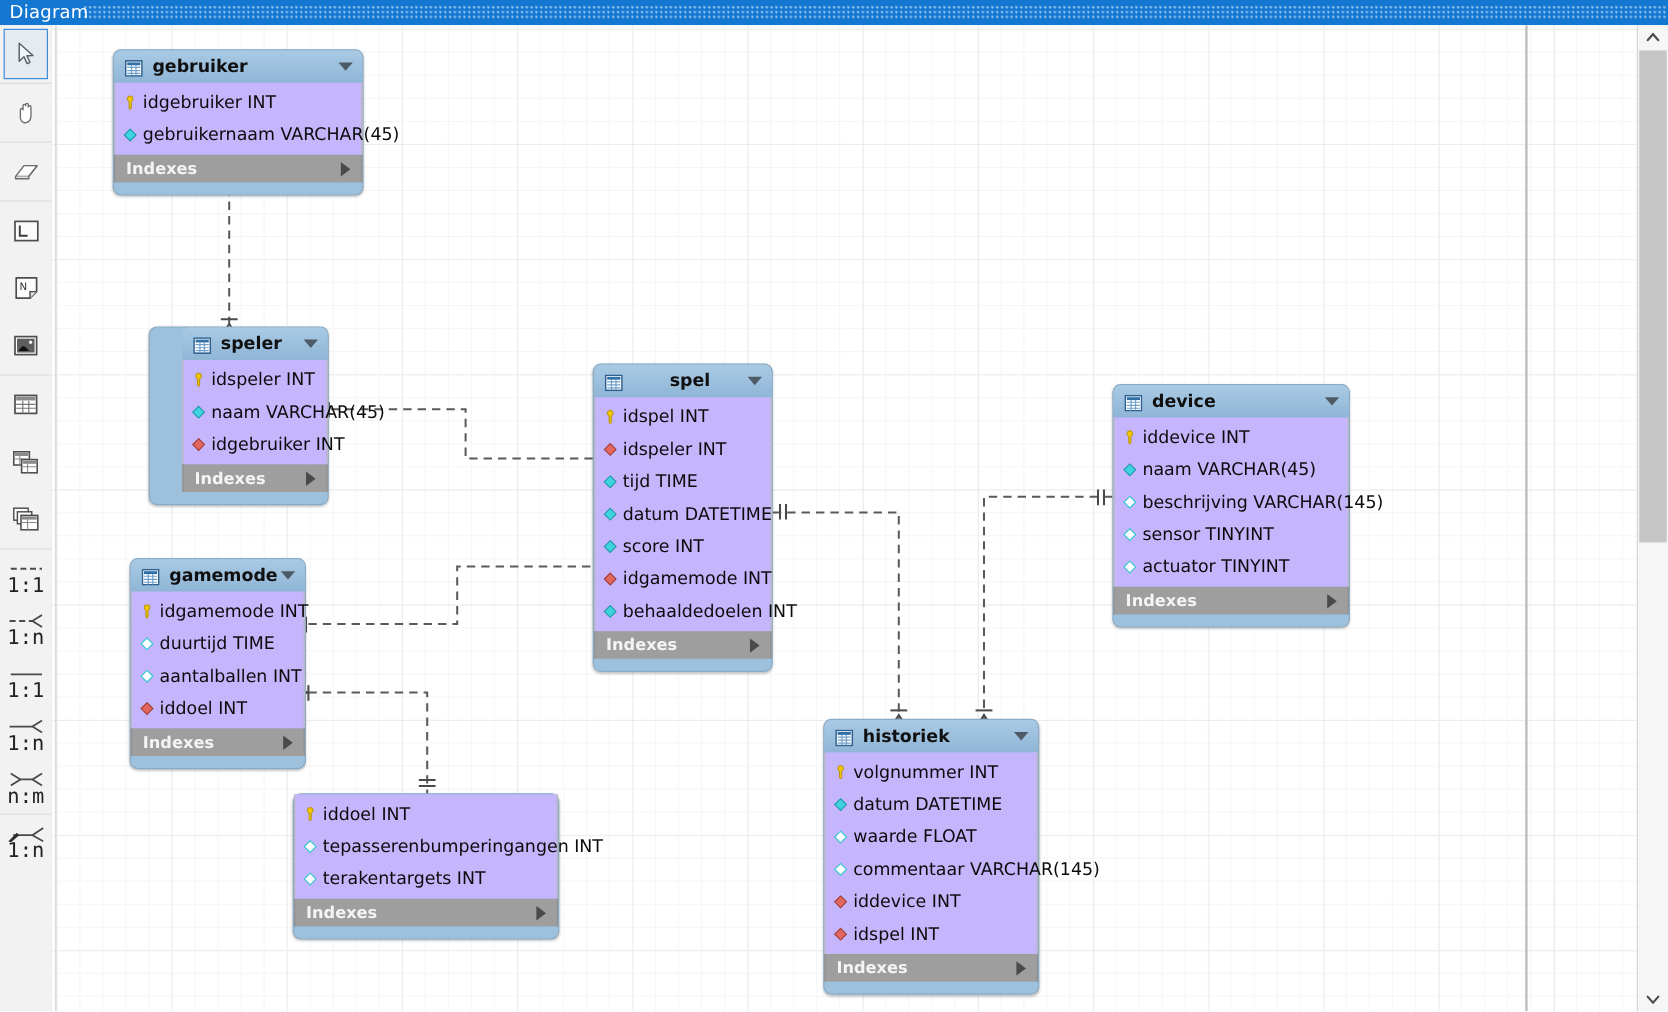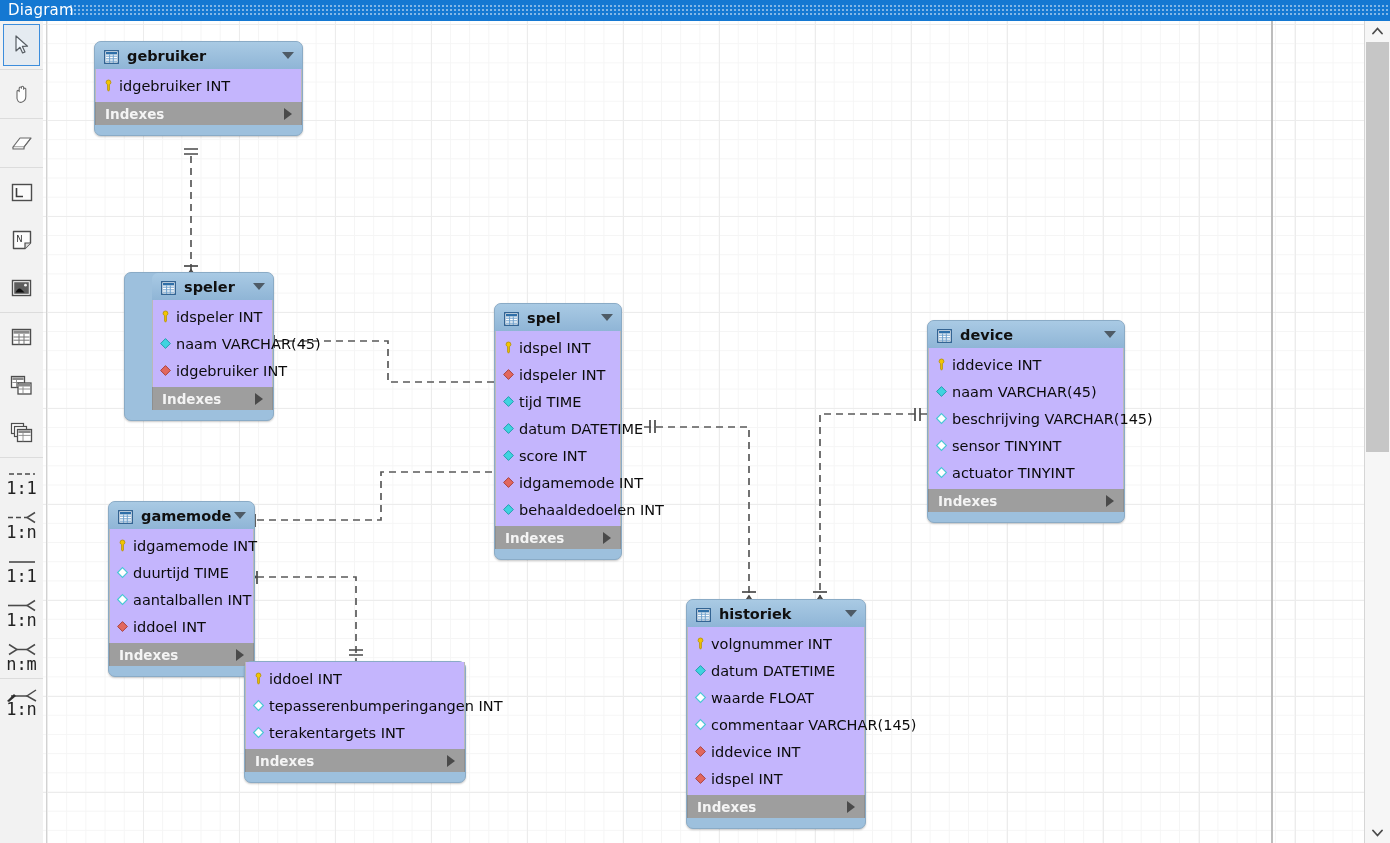--- a/index.html
+++ b/index.html
@@ -360,20 +360,28 @@
           </div>
           <div class="tbl-cols">
             <div class="col">
               <span class="glyph">
                 <svg width="13" height="13" viewBox="0 0 13 13">
                   <path d="M6.5 1 a2.4 2.4 0 0 1 2.4 2.4 a2.4 2.4 0 0 1 -1.5 2.2 L7.4 11 L6.5 12.2 L5.6 11 L5.6 5.6 a2.4 2.4 0 0 1 -1.5 -2.2 A2.4 2.4 0 0 1 6.5 1 Z" fill="#f2c500" stroke="#b38f00" stroke-width=".8"></path>
                 </svg>
               </span>
               <span>idgebruiker INT</span>
             </div>
+            <div class="col">
+              <span class="glyph">
+                <svg width="13" height="13" viewBox="0 0 13 13">
+                  <path d="M6.5 1.6 L11.4 6.5 L6.5 11.4 L1.6 6.5 Z" fill="#3fd3e0" stroke="#1d98a6" stroke-width=".9"></path>
+                </svg>
+              </span>
+              <span>gebruikernaam VARCHAR(45)</span>
+            </div>
           </div>
           <div class="idx">
             <span>Indexes</span>
             <span class="tri"></span>
           </div>
         </div>
         <div class="tbl" style="left: 81px; top: 251px; width: 150px; padding-left: 27px;">
           <div class="tbl-header">
             <span class="tbl-ico"><svg width="15" height="14" viewBox="0 0 15 14">
                 <rect x="0.7" y="0.7" width="13.6" height="12.6" fill="#ffffff" stroke="#2d5f8f" stroke-width="1.3"></rect>
@@ -408,21 +416,21 @@
                 </svg>
               </span>
               <span>idgebruiker INT</span>
             </div>
           </div>
           <div class="idx">
             <span>Indexes</span>
             <span class="tri"></span>
           </div>
         </div>
-        <div class="tbl" style="left: 451px; top: 282px; width: 128px;">
+        <div class="tbl" style="left: 451px; top: 282px; width: 150px; text-align: center;">
           <div class="tbl-header">
             <span class="tbl-ico"><svg width="15" height="14" viewBox="0 0 15 14">
                 <rect x="0.7" y="0.7" width="13.6" height="12.6" fill="#ffffff" stroke="#2d5f8f" stroke-width="1.3"></rect>
                 <rect x="2" y="2" width="11" height="2.4" fill="#2f6fa8"></rect>
                 <path d="M2 6.2 H13 M2 8.8 H13 M2 11.2 H13" stroke="#6fa0cc" stroke-width="1"></path>
                 <path d="M5.6 4.4 V13 M9.3 4.4 V13" stroke="#6fa0cc" stroke-width="1"></path>
               </svg></span>
             <span class="tbl-title">spel</span>
             <span class="tbl-caret"></span>
           </div>
@@ -540,21 +548,21 @@
                 </svg>
               </span>
               <span>actuator TINYINT</span>
             </div>
           </div>
           <div class="idx">
             <span>Indexes</span>
             <span class="tri"></span>
           </div>
         </div>
-        <div class="tbl" style="left: 65px; top: 444px; width: 147px; margin-top: 36px;">
+        <div class="tbl" style="left: 65px; top: 444px; width: 147px;">
           <div class="tbl-header">
             <span class="tbl-ico"><svg width="15" height="14" viewBox="0 0 15 14">
                 <rect x="0.7" y="0.7" width="13.6" height="12.6" fill="#ffffff" stroke="#2d5f8f" stroke-width="1.3"></rect>
                 <rect x="2" y="2" width="11" height="2.4" fill="#2f6fa8"></rect>
                 <path d="M2 6.2 H13 M2 8.8 H13 M2 11.2 H13" stroke="#6fa0cc" stroke-width="1"></path>
                 <path d="M5.6 4.4 V13 M9.3 4.4 V13" stroke="#6fa0cc" stroke-width="1"></path>
               </svg></span>
             <span class="tbl-title">gamemode</span>
             <span class="tbl-caret"></span>
           </div>

